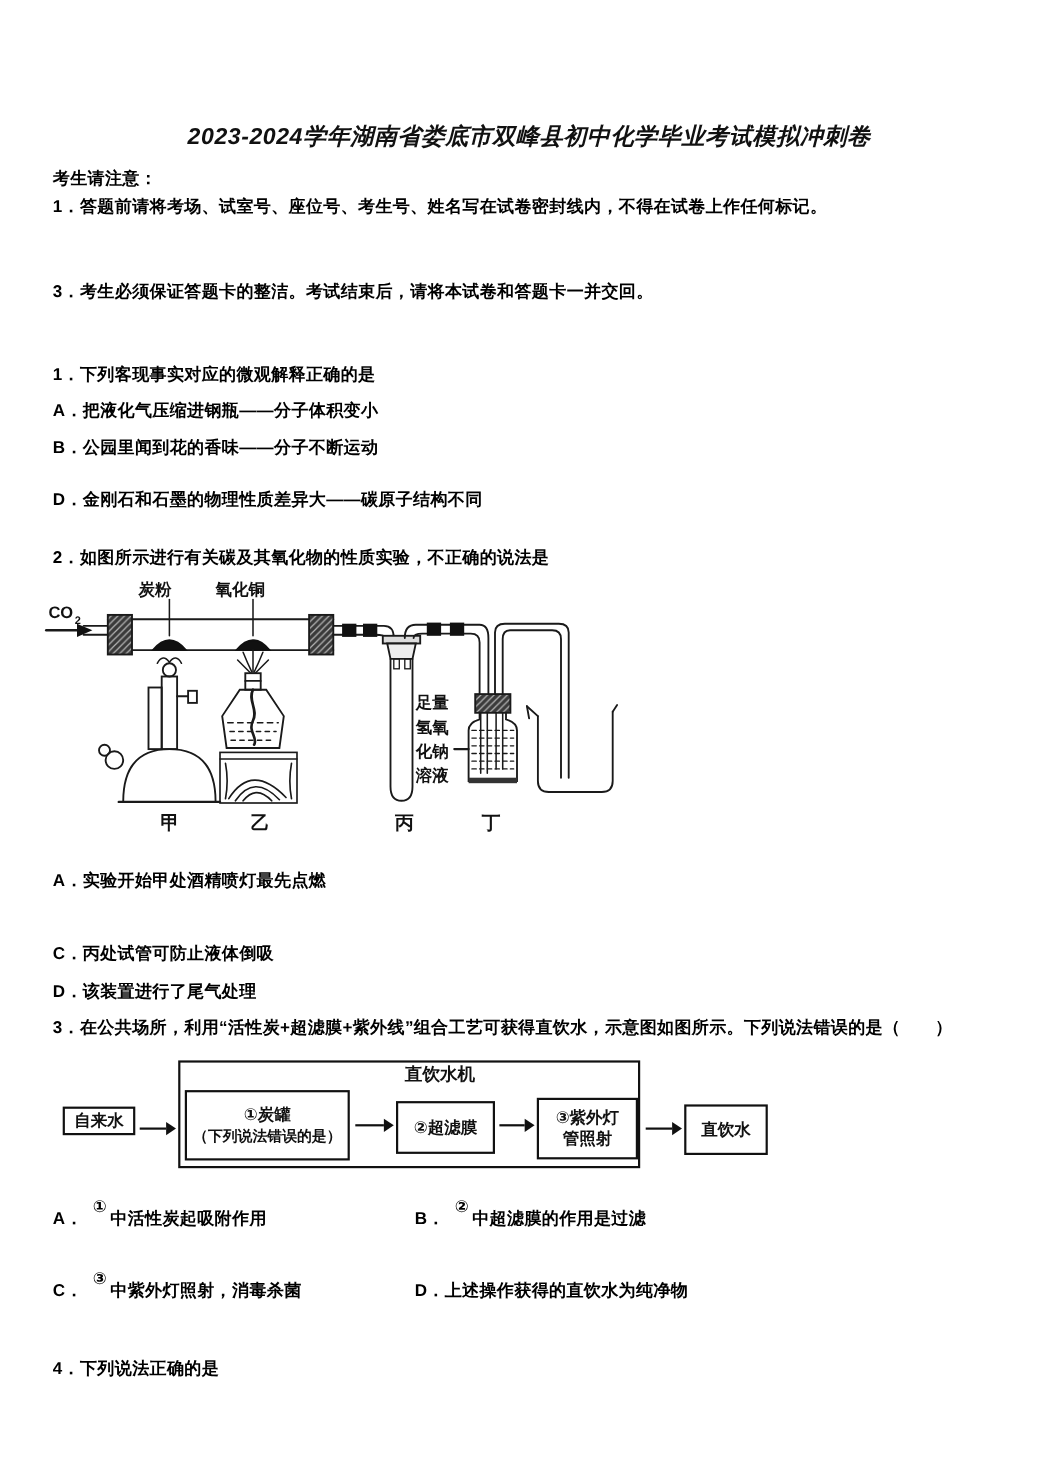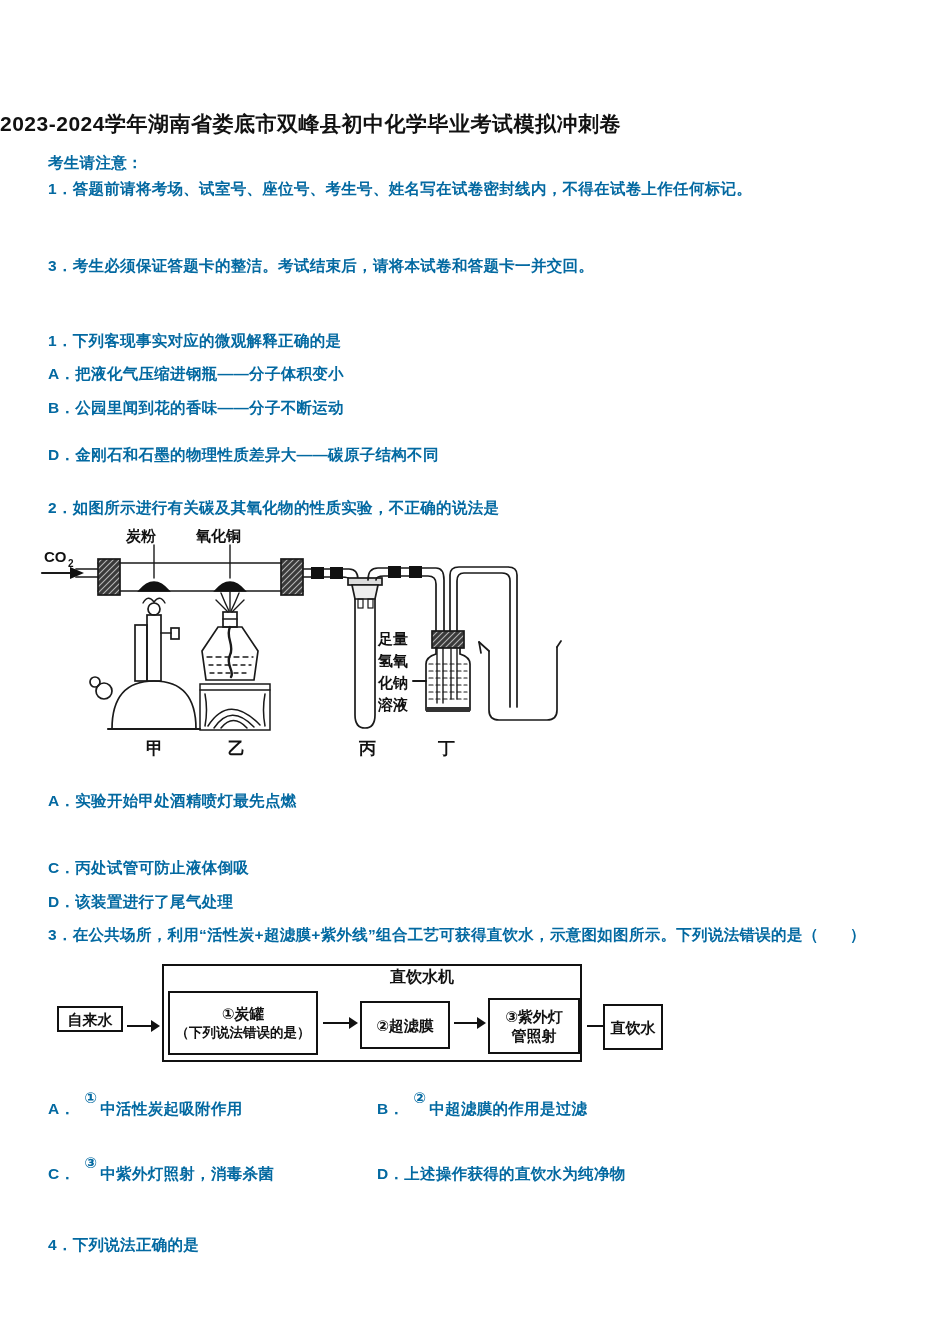--- a/index.html
+++ b/index.html
@@ -2,24 +2,24 @@
 <html><head>
 <meta charset="utf-8">
 <style>
   html,body{margin:0;padding:0;background:#ffffff;}
   .page{
     position:relative;width:950px;height:1344px;background:#ffffff;
     font-family:"Liberation Sans","DejaVu Sans",sans-serif;
     color:#111;overflow:hidden;
   }
   .t{position:absolute;font-size:15.5px;font-weight:700;line-height:21px;
-     white-space:nowrap;letter-spacing:0.3px;color:#0369a1;}
+     white-space:nowrap;letter-spacing:0.3px;color:#000000;}
   .wrap{white-space:normal;line-height:26px;}
-  .title{position:absolute;left:0;right:0;top:110px;text-align:left;
-     font-size:21px;font-weight:800;letter-spacing:0.5px;}
+  .title{position:absolute;left:12px;right:0;top:110px;text-align:center;
+     font-size:21px;font-weight:800;letter-spacing:0.5px;font-style:italic;}
   
   .fbox{position:absolute;box-sizing:border-box;border:2px solid #111;
      display:flex;flex-direction:column;align-items:center;justify-content:center;
      font-size:15px;font-weight:700;text-align:center;background:#fff;line-height:19px;}
   .fbig{position:absolute;box-sizing:border-box;border:2px solid #111;background:#fff;}
   .flabel{position:absolute;text-align:center;font-size:16px;font-weight:700;}
   .farrow{position:absolute;height:2px;background:#111;}
   .farrow::after{content:"";position:absolute;right:-9px;top:-5px;
      border-left:9px solid #111;border-top:6px solid transparent;border-bottom:6px solid transparent;}
   .supnum{display:inline-block;font-size:15px;position:relative;top:-11px;
@@ -198,40 +198,40 @@
 
   <div class="t" style="left:48px;top:924px">3．在公共场所，利用“活性炭+超滤膜+紫外线”组合工艺可获得直饮水，示意图如图所示。下列说法错误的是（　　）</div>
 
   <div>
     <div class="fbox" style="left:57px;top:1006px;width:66px;height:26px">
       <span>自来水</span>
     </div>
     <div class="farrow" style="left:127px;top:1025px;width:24px"></div>
 
     <div class="fbig" style="left:162px;top:964px;width:420px;height:98px"></div>
-    <div class="flabel" style="left:174px;top:967px;width:496px">直饮水机</div>
+    <div class="flabel" style="left:152px;top:967px;width:496px">直饮水机</div>
 
     <div class="fbox" style="left:168px;top:991px;width:150px;height:64px;border-width:2.5px">
       <span>①炭罐</span>
       <span class="small2">（下列说法错误的是）</span>
     </div>
     <div class="farrow" style="left:323px;top:1022px;width:26px"></div>
 
     <div class="fbox" style="left:360px;top:1001px;width:90px;height:48px">
       <span>②超滤膜</span>
     </div>
     <div class="farrow" style="left:454px;top:1022px;width:23px"></div>
 
     <div class="fbox" style="left:488px;top:998px;width:92px;height:56px">
       <span>③紫外灯</span>
       <span>管照射</span>
     </div>
     <div class="farrow" style="left:587px;top:1025px;width:24px"></div>
 
-    <div class="fbox" style="left:603px;top:1004px;width:60px;height:46px">
+    <div class="fbox" style="left:622px;top:1004px;width:76px;height:46px">
       <span>直饮水</span>
     </div>
   </div>
 
   <div class="t" style="left:48px;top:1098px">
     <span>A．</span><span class="supnum">①</span><span>中活性炭起吸附作用</span>
   </div>
   <div class="t" style="left:377px;top:1098px">
     <span>B．</span><span class="supnum">②</span><span>中超滤膜的作用是过滤</span>
   </div>

